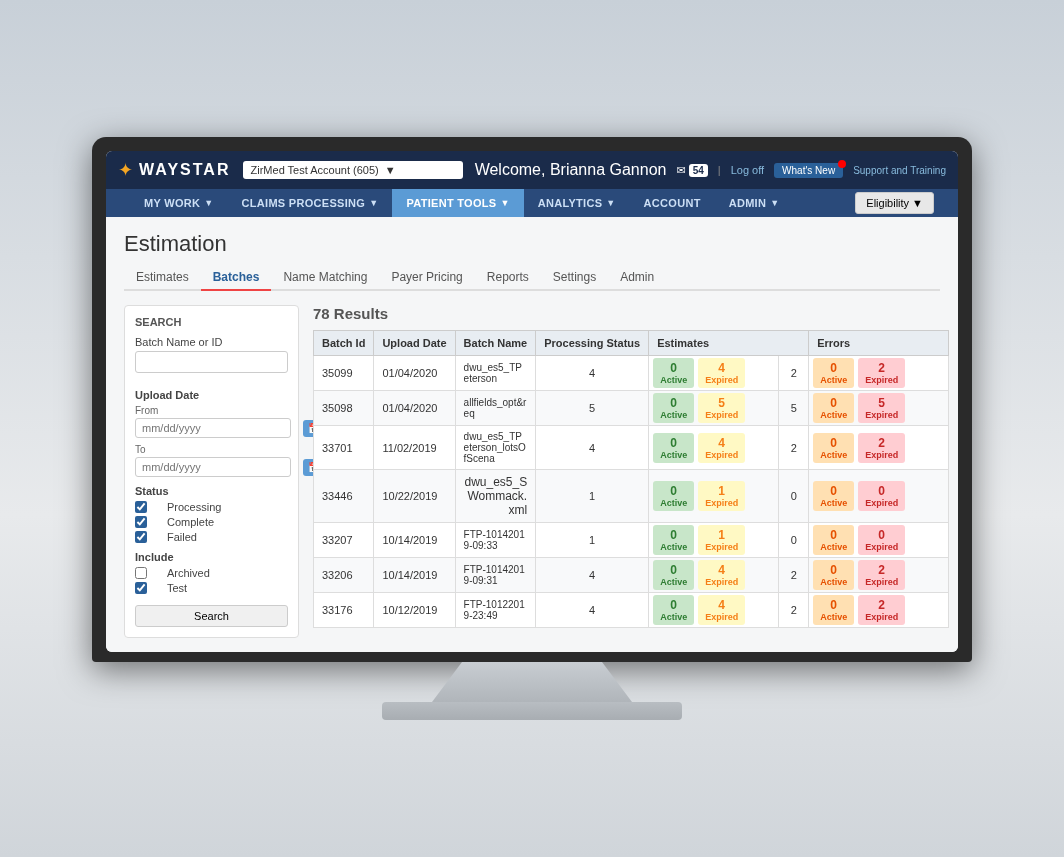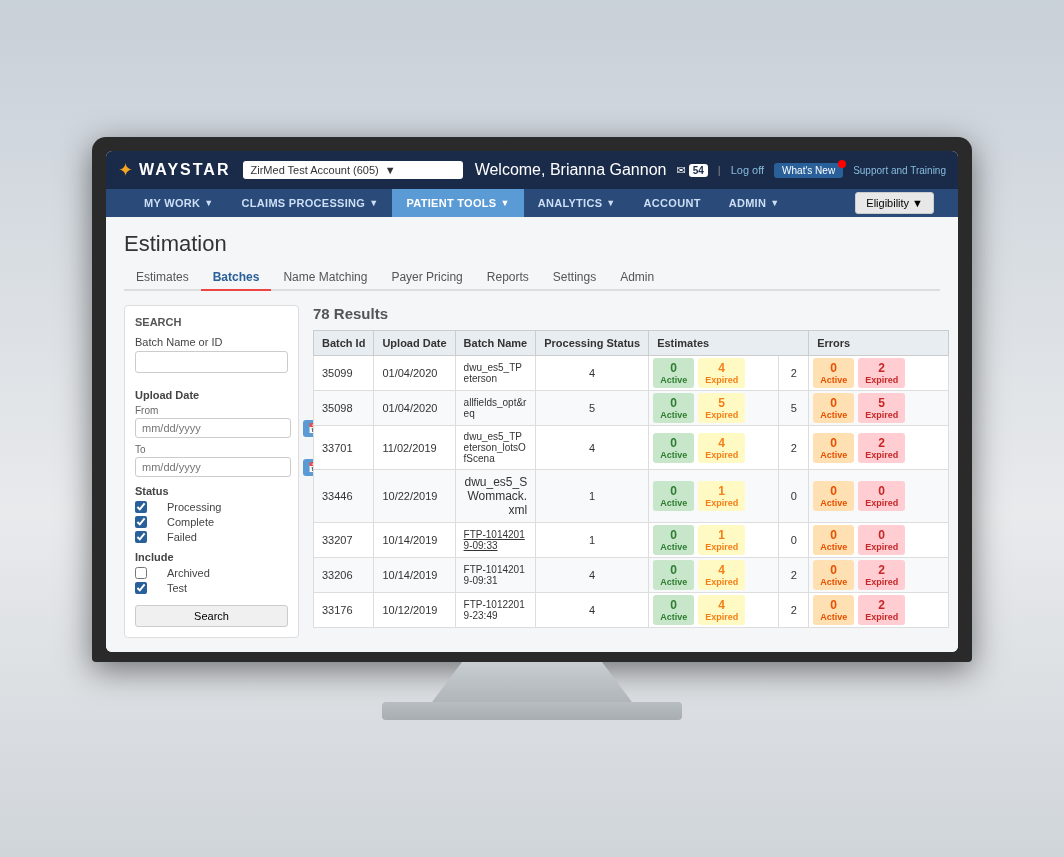--- a/index.html
+++ b/index.html
@@ -606,21 +606,21 @@
           <div class="est-sub red-cell">
             <span class="num">0</span>
             <span class="lbl">Expired</span>
           </div>
         </div>
       </td>
     </tr>
                   <tr>
       <td>33207</td>
       <td>10/14/2019</td>
-      <td style="font-size:10px;max-width:120px;word-break:break-all;text-decoration:underline;">FTP-10142019-09:33</td>
+      <td style="font-size:10px;max-width:120px;word-break:break-all;">FTP-10142019-09:33</td>
       <td style="text-align:center;">1</td>
       <td style="padding:2px 4px;">
         <div class="est-cell">
           <div class="est-sub green-cell">
             <span class="num">0</span>
             <span class="lbl">Active</span>
           </div>
           <div class="est-sub yellow-cell">
             <span class="num">1</span>
             <span class="lbl">Expired</span>

